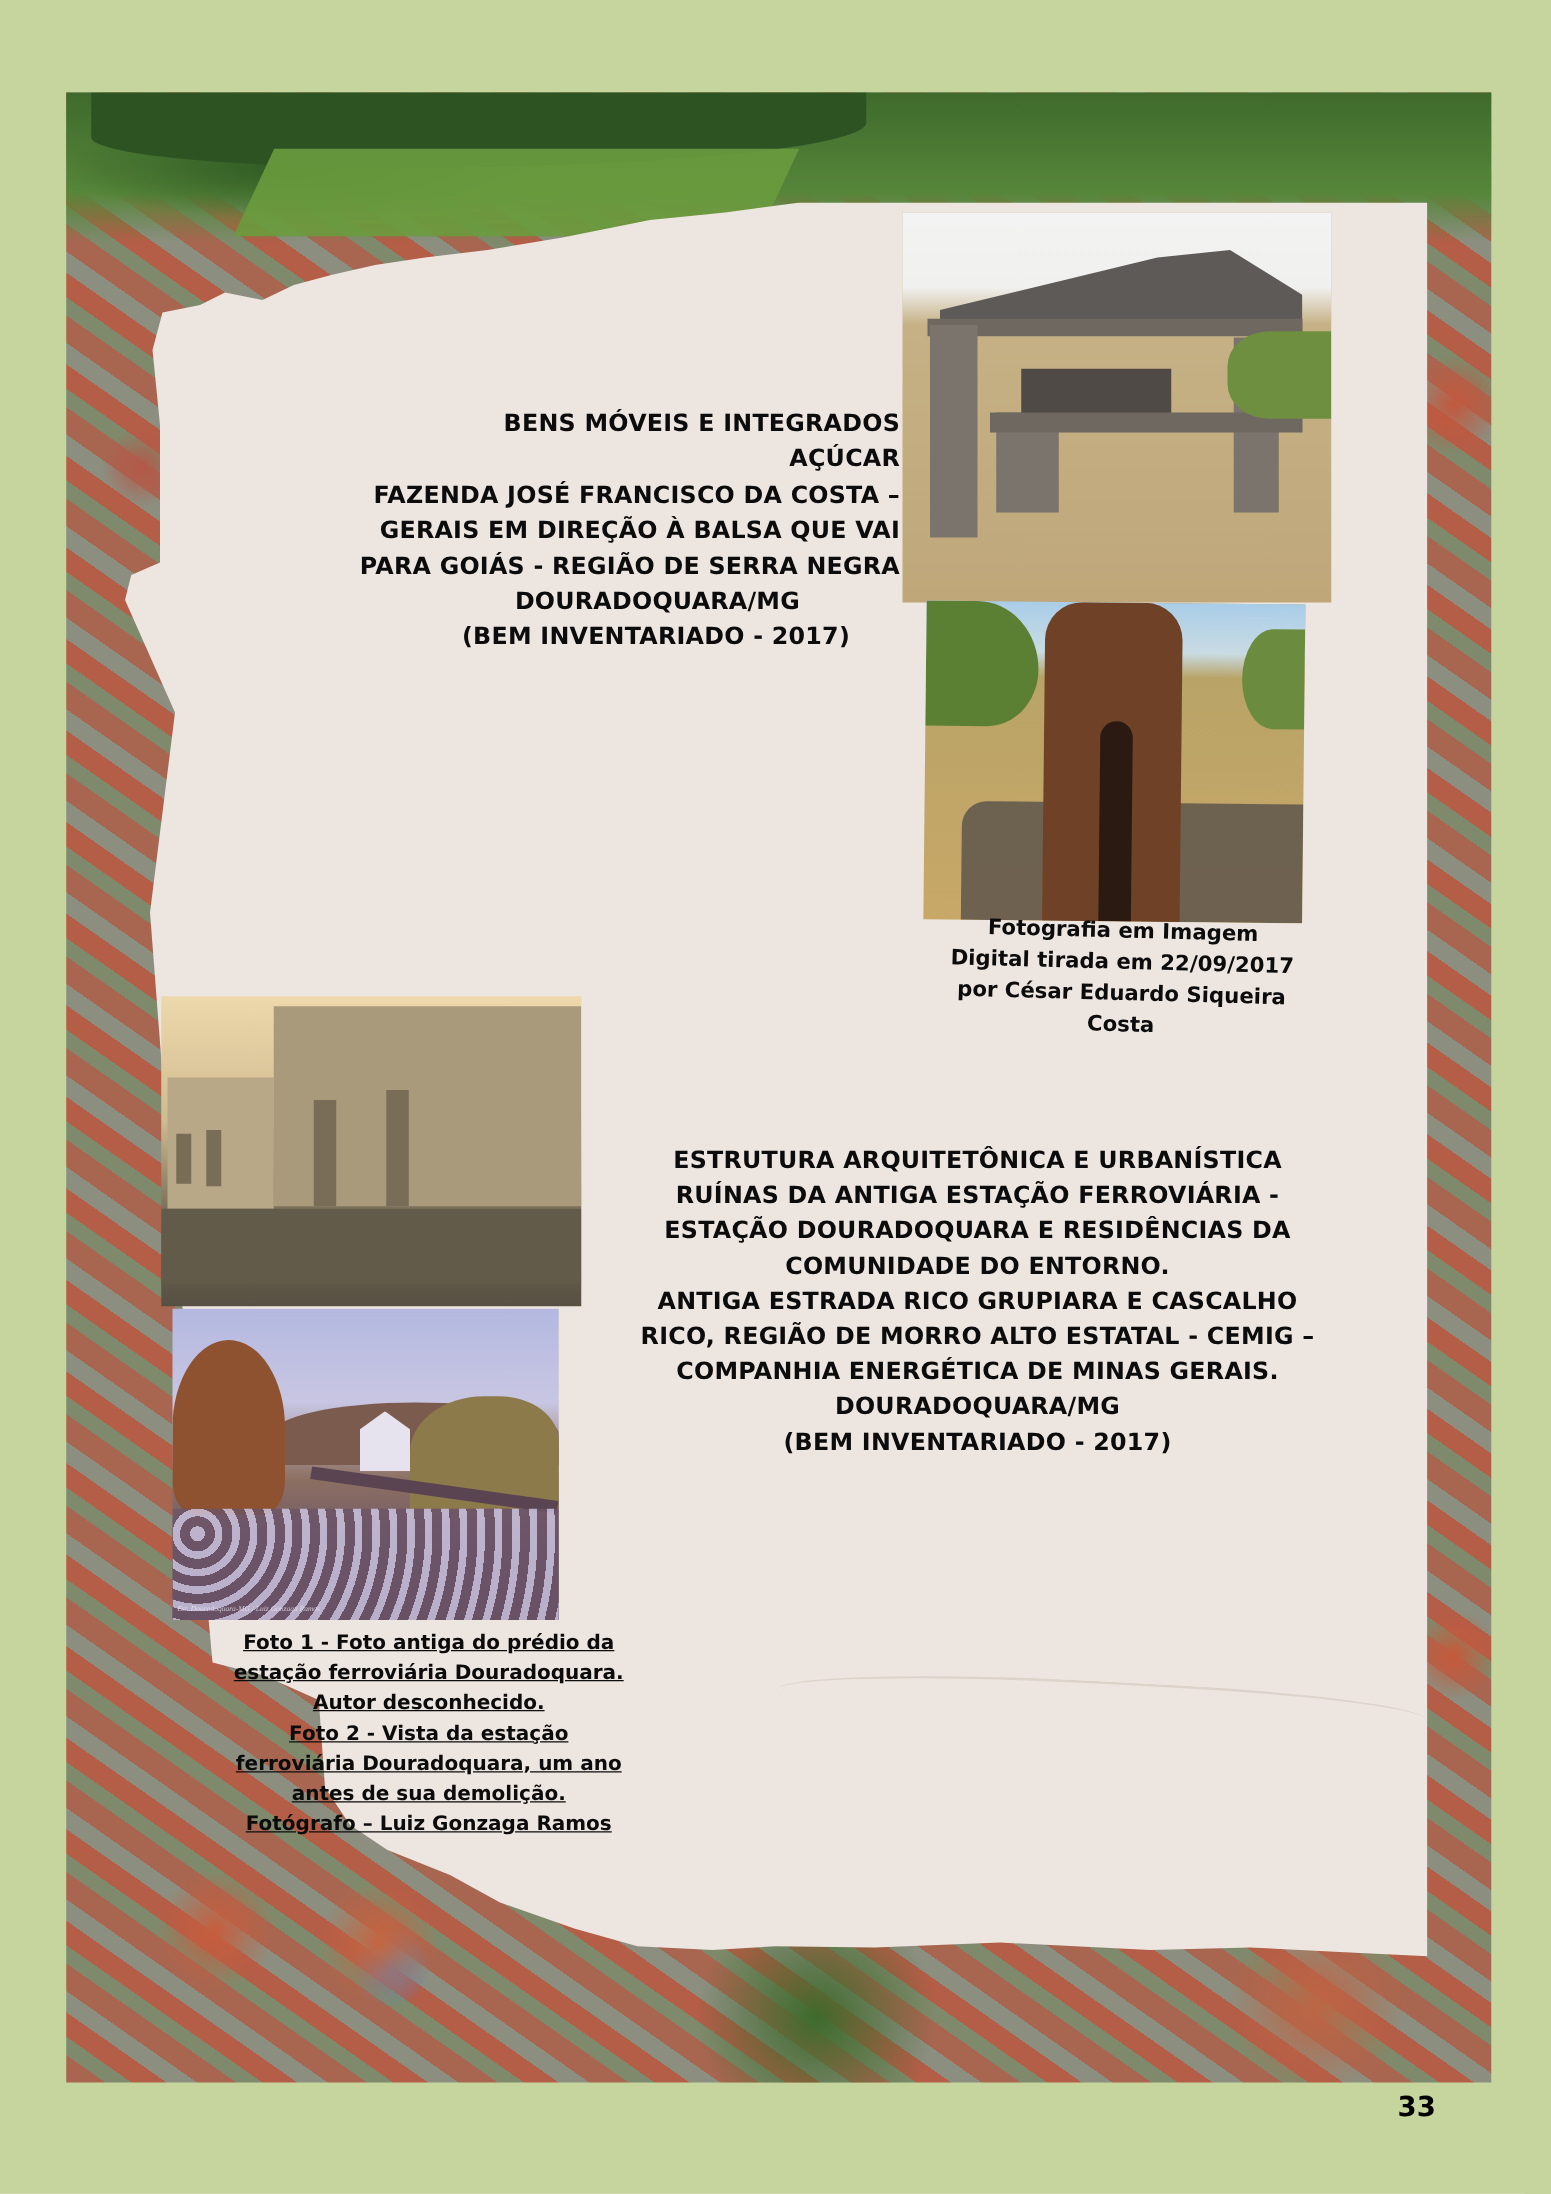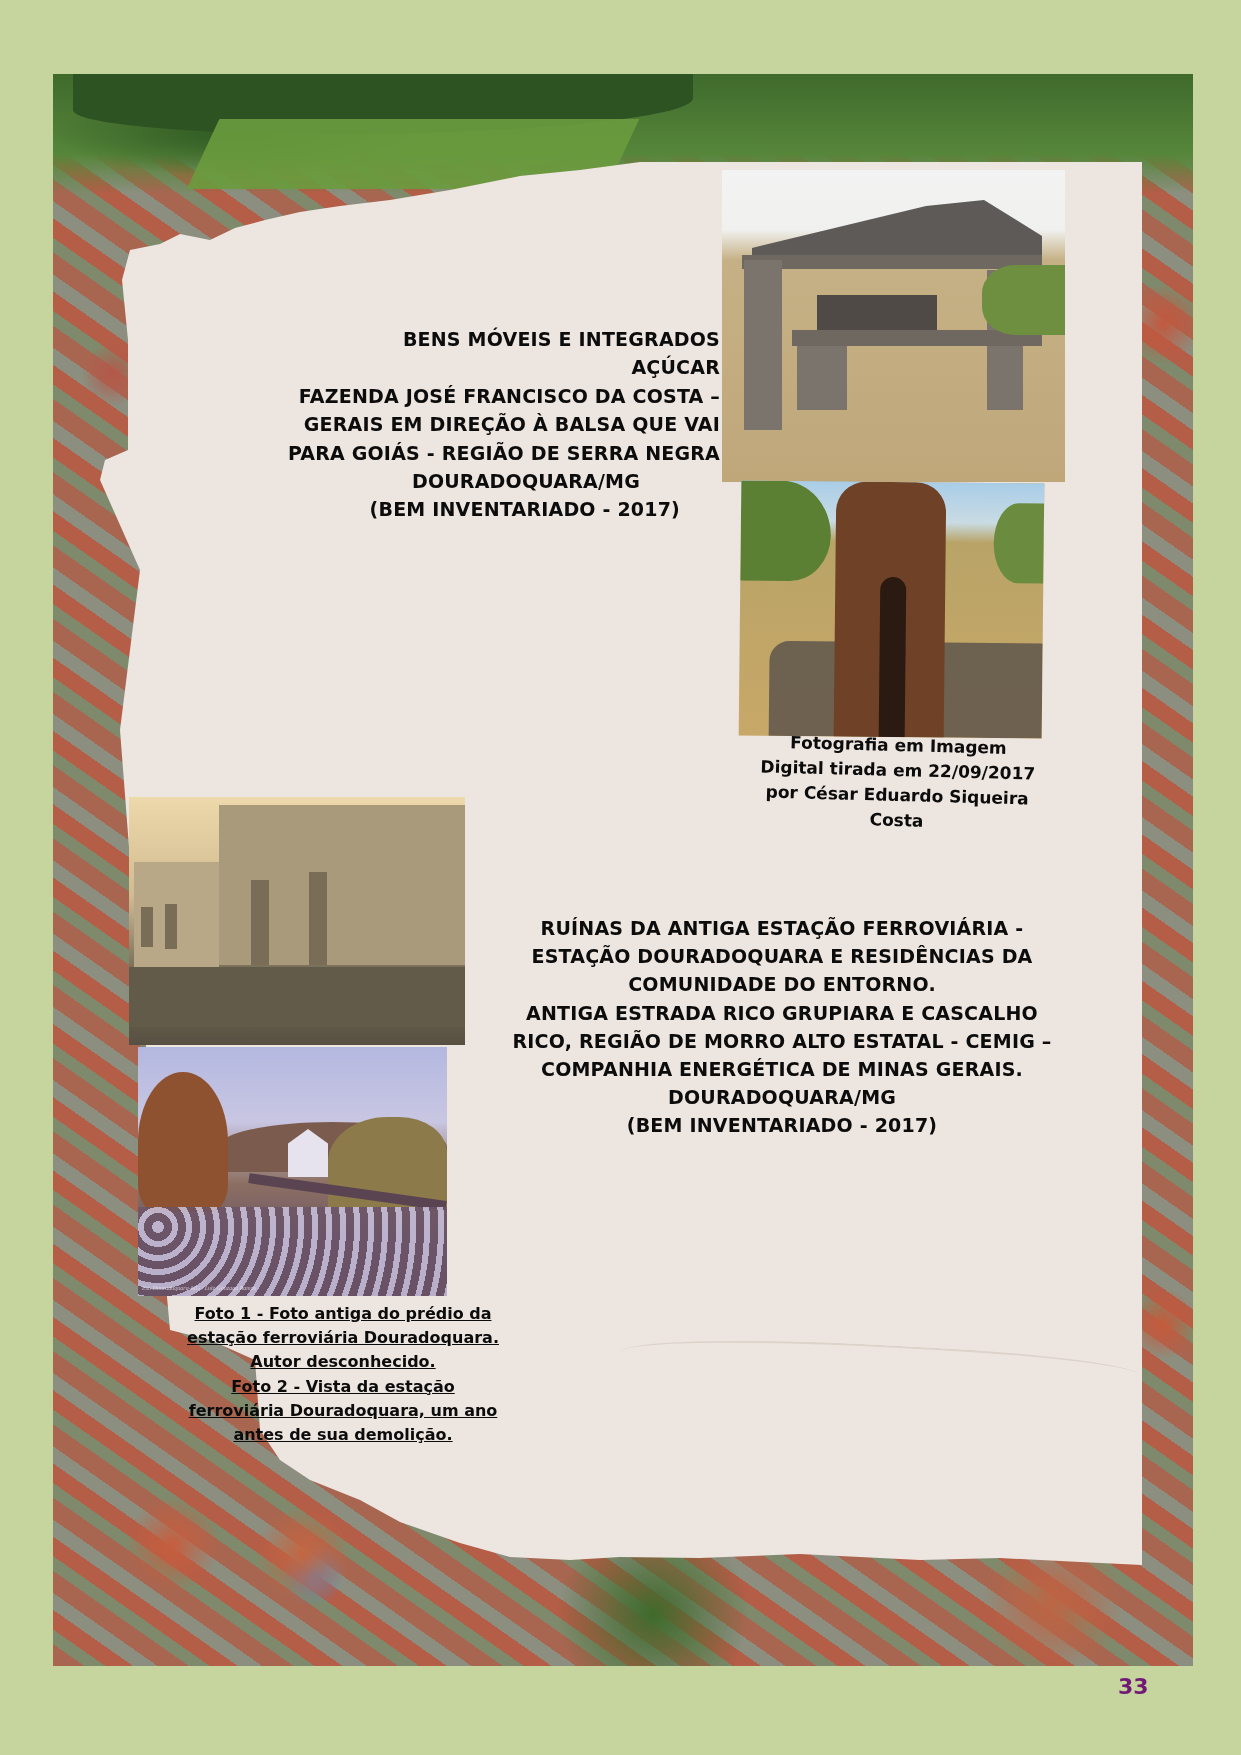--- a/index.html
+++ b/index.html
@@ -108,21 +108,21 @@
     position: absolute; color: #0c0c0c; text-align: center; font-weight: bold;
     font-family: "DejaVu Sans", sans-serif;
   }
   .heading-1 { left: 160px; top: 325px; width: 560px; font-size: 19px; line-height: 28.4px; letter-spacing: 0.2px; text-align: right; }
   .caption-1 { left: 735px; top: 733px; width: 325px; font-size: 17px; line-height: 25px; transform: rotate(1.5deg); }
   .heading-2 { left: 447px; top: 914px; width: 670px; font-size: 19px; line-height: 28.2px; letter-spacing: 0.2px; }
   .caption-2 { left: 152px; top: 1302px; width: 382px; font-size: 16px; line-height: 24.2px; text-decoration: underline; }
   .line { display: block; white-space: nowrap; }
   .page-number {
     position: absolute; left: 1118px; top: 1674px; font-size: 22px; font-weight: bold;
-    color: #701a75; font-family: "DejaVu Sans", sans-serif;
+    color: #000000; font-family: "DejaVu Sans", sans-serif;
   }
 </style>
 </head>
 <body>
 
 <div class="bg-photo">
   <div class="trees"></div>
   <div class="field"></div>
 </div>
 
@@ -180,32 +180,34 @@
   <div class="hill"></div>
   <div class="bush"></div>
   <div class="tree"></div>
   <div class="house"></div>
   <div class="rail"></div>
   <div class="stones"></div>
   <div class="credit">Est. Douradoquara-MG / Luiz Gonzaga Ramos</div>
 </div>
 
 <div class="text-block heading-2">
+  <span class="line">ESTRUTURA ARQUITETÔNICA E URBANÍSTICA</span>
   <span class="line">RUÍNAS DA ANTIGA ESTAÇÃO FERROVIÁRIA -</span>
   <span class="line">ESTAÇÃO DOURADOQUARA E RESIDÊNCIAS DA</span>
   <span class="line">COMUNIDADE DO ENTORNO.</span>
   <span class="line">ANTIGA ESTRADA RICO GRUPIARA E CASCALHO</span>
   <span class="line">RICO, REGIÃO DE MORRO ALTO ESTATAL - CEMIG –</span>
   <span class="line">COMPANHIA ENERGÉTICA DE MINAS GERAIS.</span>
   <span class="line">DOURADOQUARA/MG</span>
   <span class="line">(BEM INVENTARIADO - 2017)</span>
 </div>
 
 <div class="text-block caption-2">
   <span class="line">Foto 1 - Foto antiga do prédio da</span>
   <span class="line">estação ferroviária Douradoquara.</span>
   <span class="line">Autor desconhecido.</span>
   <span class="line">Foto 2 - Vista da estação</span>
   <span class="line">ferroviária Douradoquara, um ano</span>
   <span class="line">antes de sua demolição.</span>
+  <span class="line">Fotógrafo – Luiz Gonzaga Ramos</span>
 </div>
 
 <div class="page-number">33</div>
 
 </body></html>

